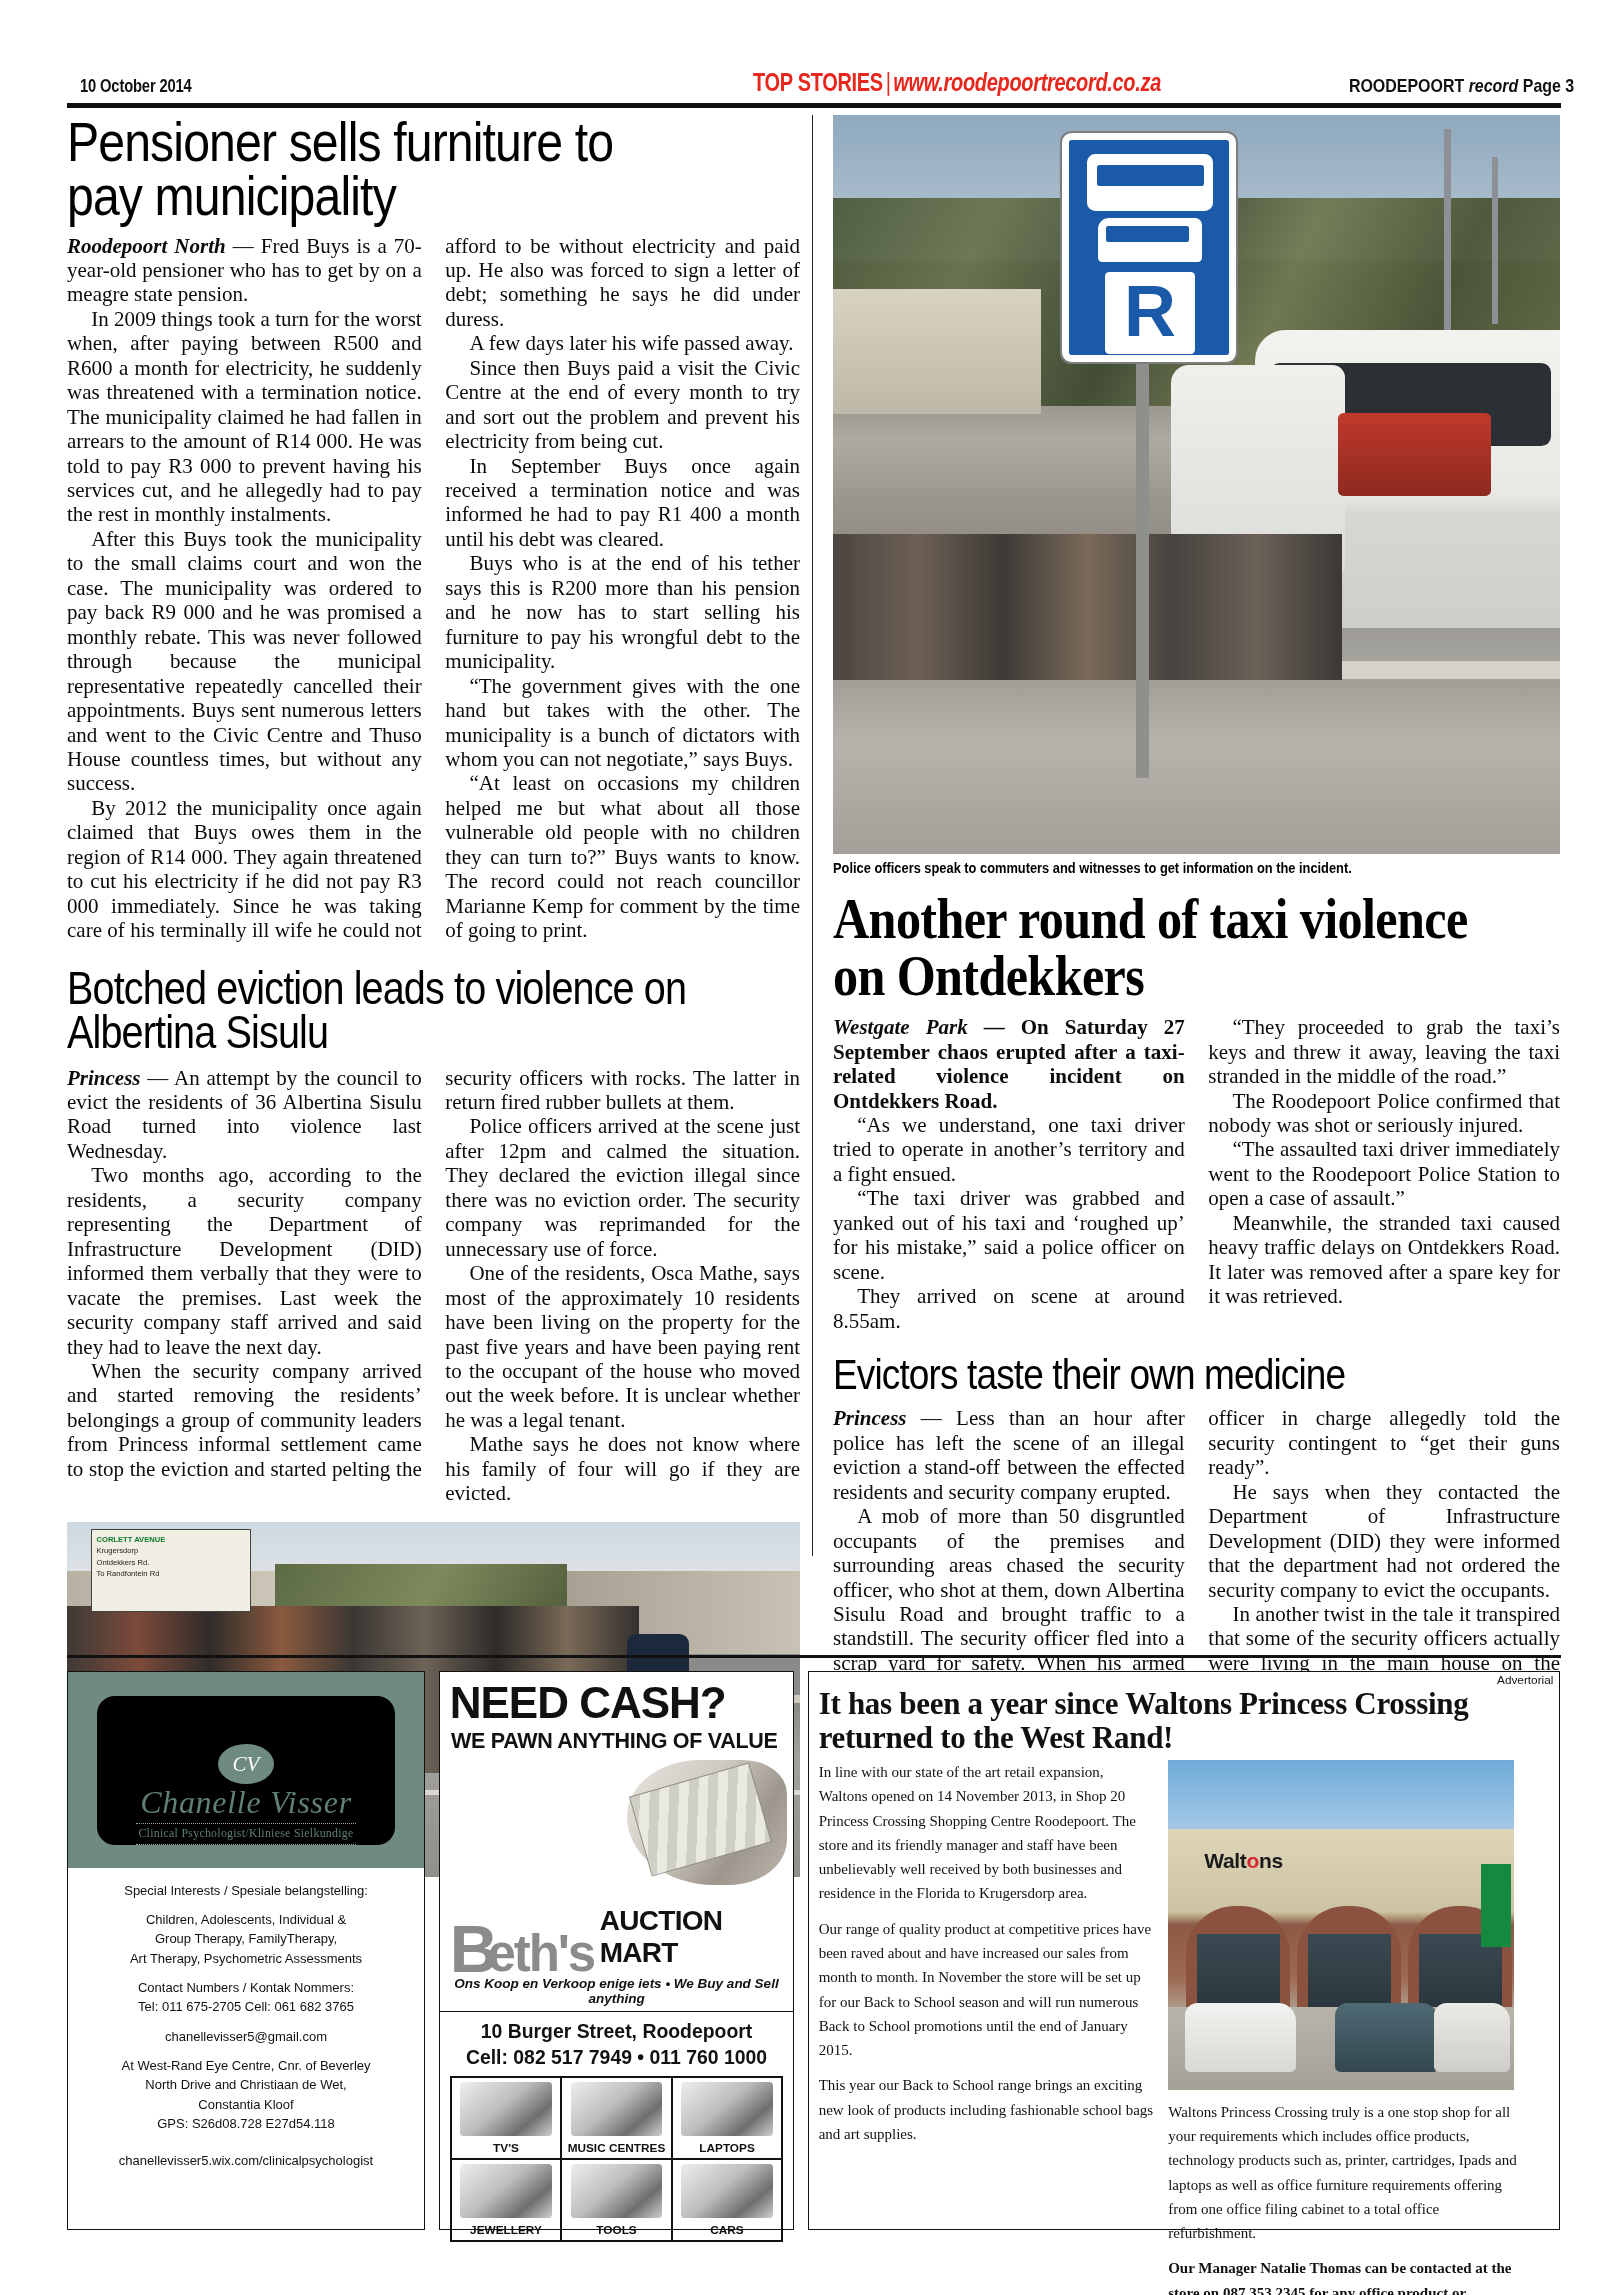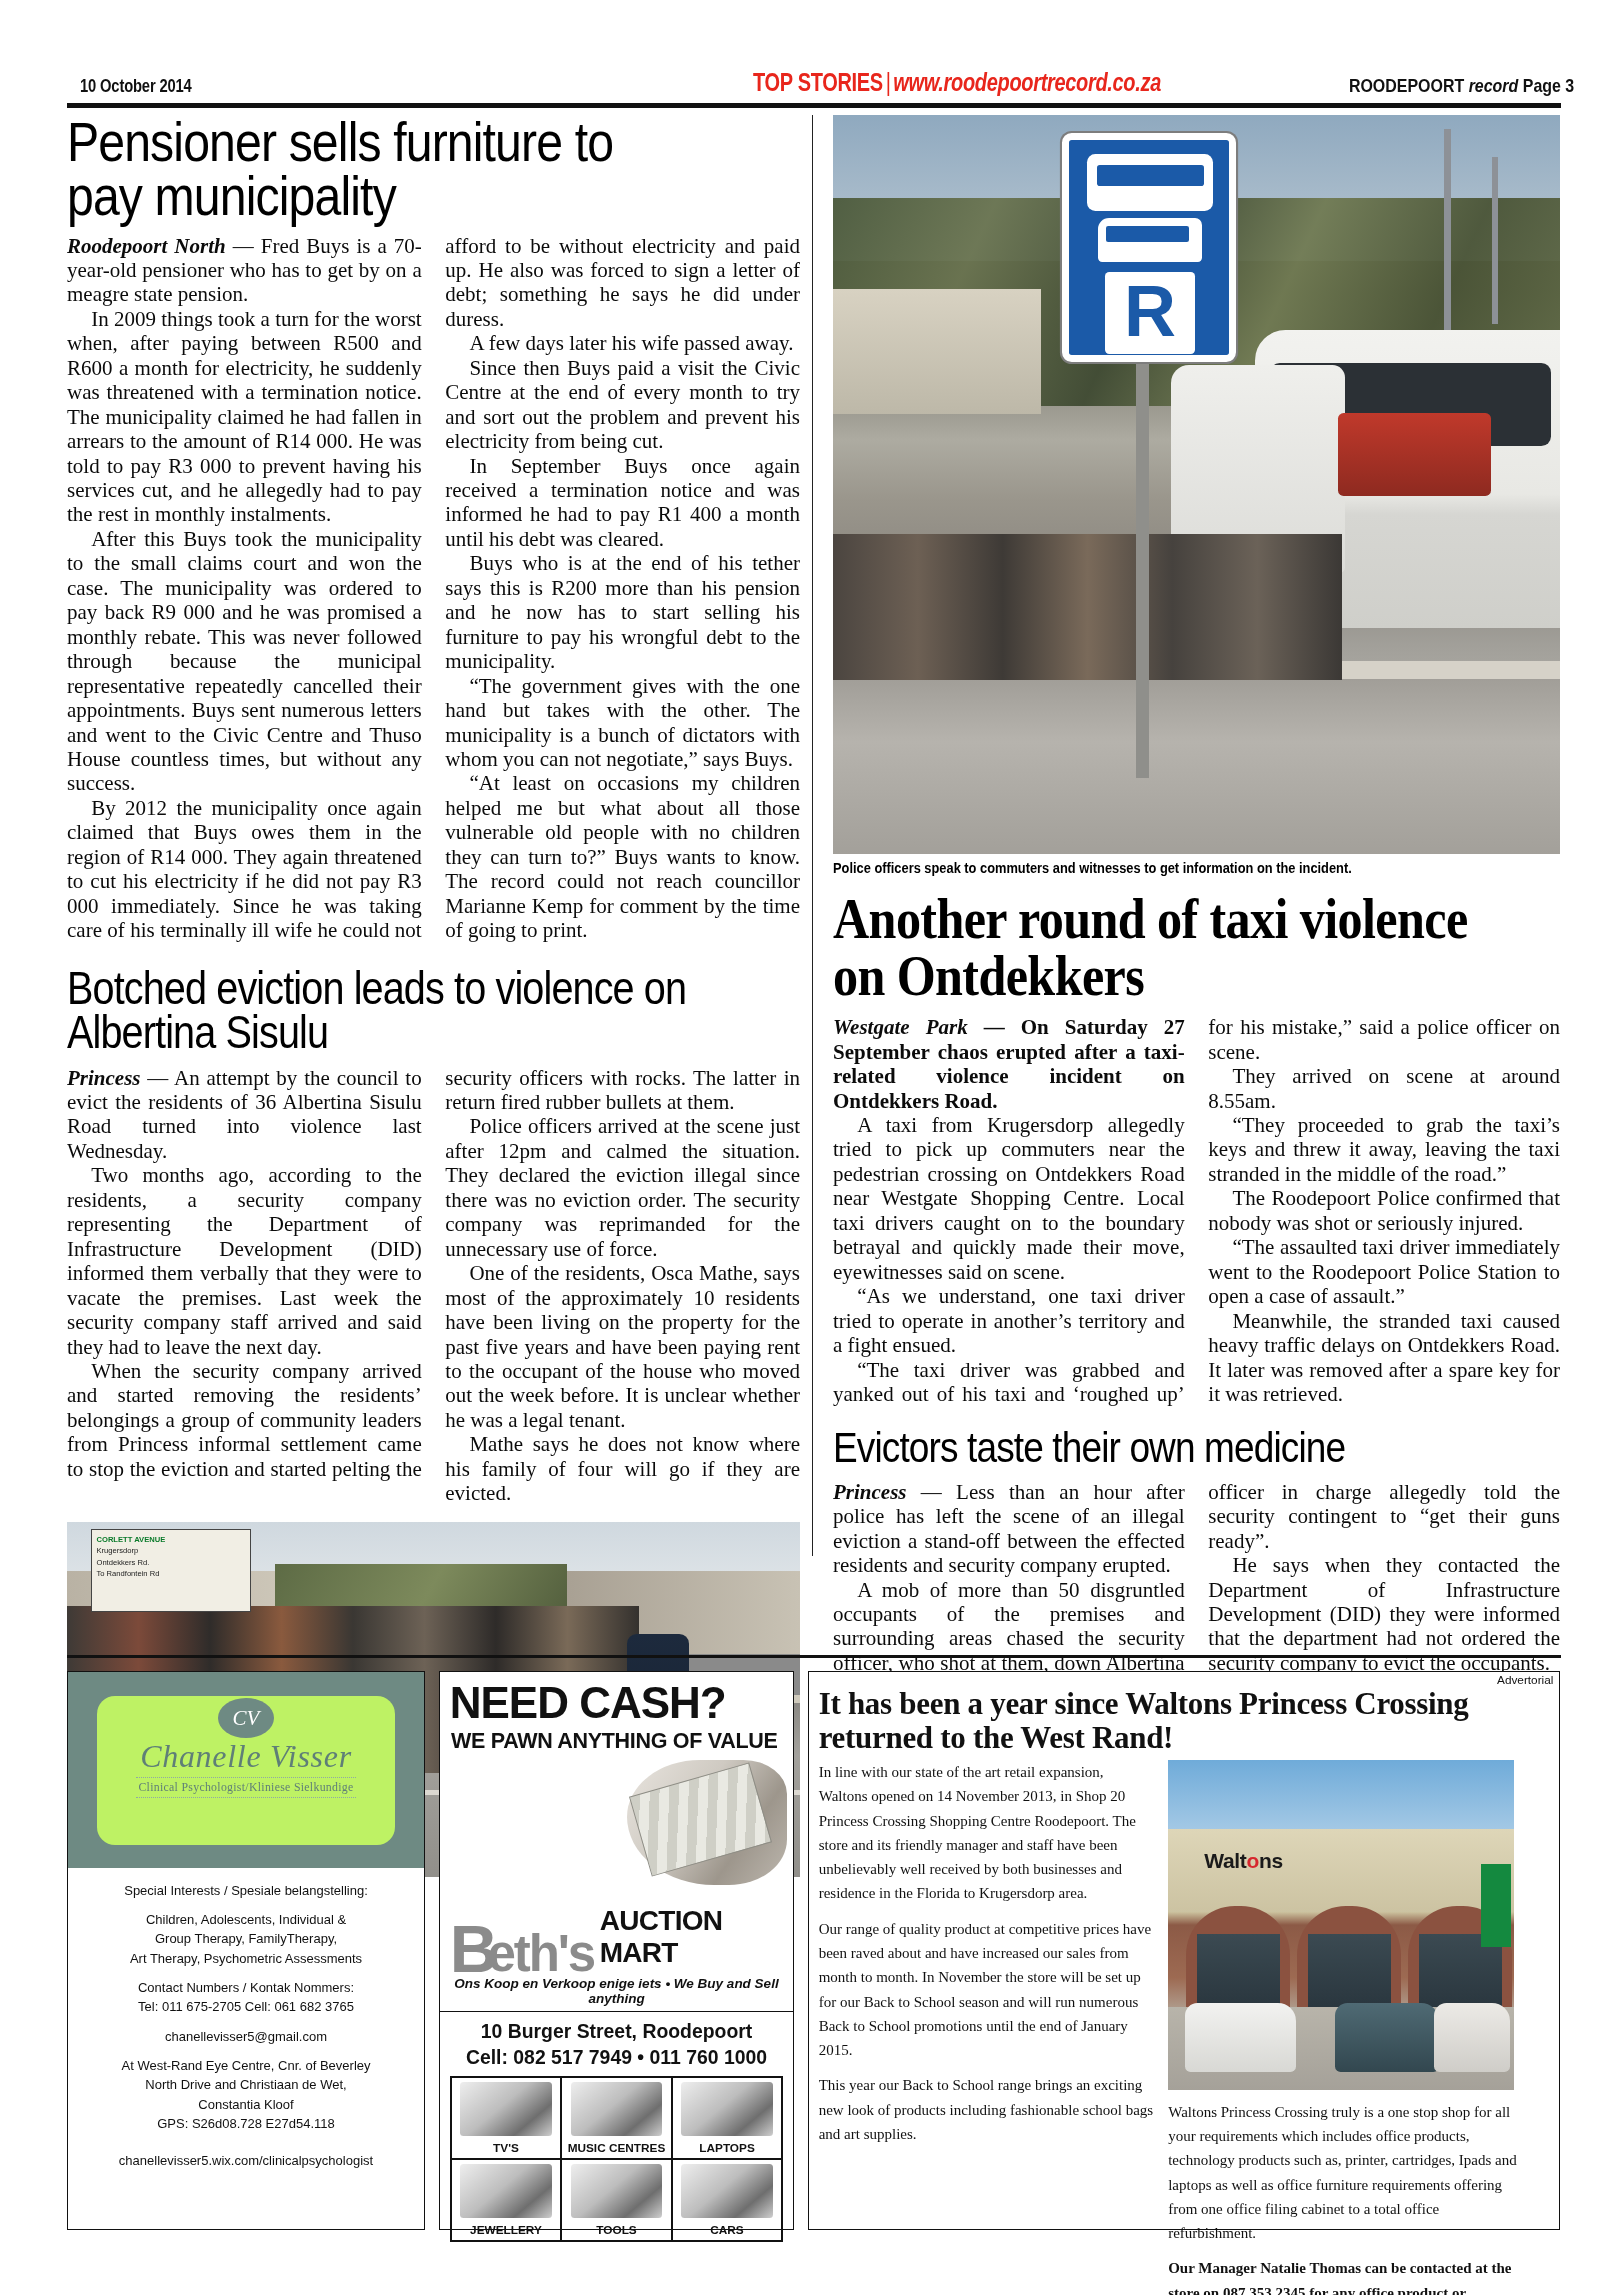--- a/index.html
+++ b/index.html
@@ -225,22 +225,22 @@
   .ads-row { position: absolute; left: 67px; top: 1671px; width: 1494px; height: 576px; }
   .ad-box { position: absolute; border: 1.4px solid #111; background: #fff; }
 
   
   #ad-chanelle { left: 0; top: 0; width: 358px; height: 559px; }
   .cv-head {
     height: 196px; background: #6e8a83; position: relative;
     display:flex;align-items:center;justify-content:center;
   }
   .cv-card {
-    width: 298px; height: 149px; background: #bef264; border-radius: 18px;
-    display:flex; flex-direction:column; align-items:center; justify-content:flex-start;
+    width: 298px; height: 149px; background: #000000; border-radius: 18px;
+    display:flex; flex-direction:column; align-items:center; justify-content:flex-end;
     padding-top: 2.8px;
   }
   .cv-mono {
     width:56px;height:40px;border-radius:50%;background:#6e8a83;color:#fff;
     font-family:"Liberation Serif",serif;font-style:italic;font-size:21px;
     display:flex;align-items:center;justify-content:center;margin-bottom:1.4px;
   }
   .cv-name{
     font-family:"Liberation Serif",serif;font-style:italic;font-size:32px;color:#5f7f77;
     letter-spacing:0.7px;line-height:1;
@@ -443,21 +443,20 @@
             <div class="rbox">R</div>
           </div>
         </div>
         <div class="caption">Police officers speak to commuters and witnesses to get information on the incident.</div>
       </div>
 
       <article style="margin-top:14px;">
         <h1 class="hl serifbold">Another round of taxi violence on Ontdekkers</h1>
         <div class="cols2">
           <p class="lead bold"><span class="ital">Westgate Park</span> — <span>On Saturday 27 September chaos erupted after a taxi-related violence incident on Ontdekkers Road.</span></p>
-          <p>A taxi from Krugersdorp allegedly tried to pick up commuters near the pedestrian crossing on Ontdekkers Road near Westgate Shopping Centre. Local taxi drivers caught on to the boundary betrayal and quickly made their move, eyewitnesses said on scene.</p>
           <p>“As we understand, one taxi driver tried to operate in another’s territory and a fight ensued.</p>
           <p>“The taxi driver was grabbed and yanked out of his taxi and ‘roughed up’ for his mistake,” said a police officer on scene.</p>
           <p>They arrived on scene at around 8.55am.</p>
           <p>“They proceeded to grab the taxi’s keys and threw it away, leaving the taxi stranded in the middle of the road.”</p>
           <p>The Roodepoort Police confirmed that nobody was shot or seriously injured.</p>
           <p>“The assaulted taxi driver immediately went to the Roodepoort Police Station to open a case of assault.”</p>
           <p>Meanwhile, the stranded taxi caused heavy traffic delays on Ontdekkers Road. It later was removed after a spare key for it was retrieved.</p>
         </div>
       </article>
 

